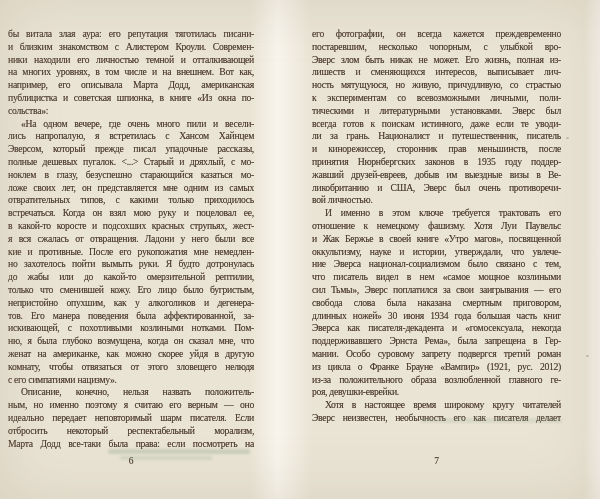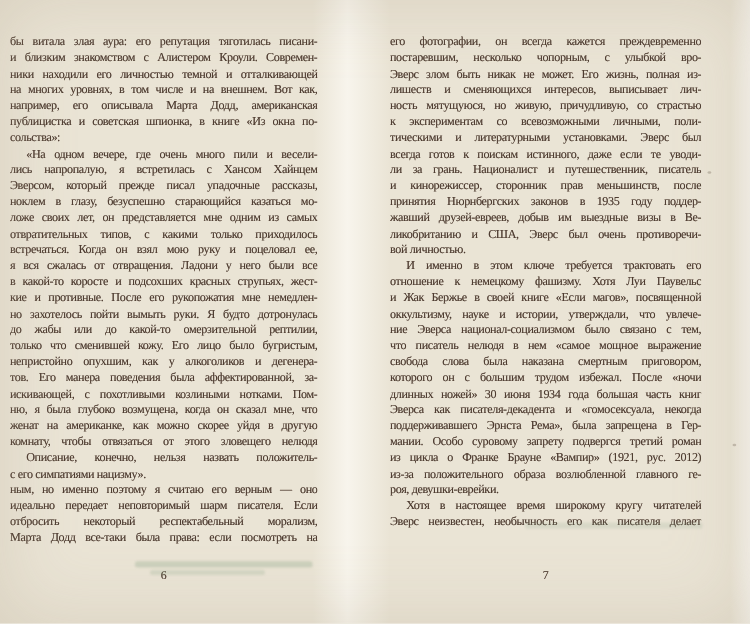--- a/index.html
+++ b/index.html
@@ -73,38 +73,39 @@
       <div class="line">бы витала злая аура: его репутация тяготилась писани-</div>
       <div class="line">и близким знакомством с Алистером Кроули. Современ-</div>
       <div class="line">ники находили его личностью темной и отталкивающей</div>
       <div class="line">на многих уровнях, в том числе и на внешнем. Вот как,</div>
       <div class="line">например, его описывала Марта Додд, американская</div>
       <div class="line">публицистка и советская шпионка, в книге «Из окна по-</div>
       <div class="line end">сольства»:</div>
       <div class="line indent">«На одном вечере, где очень много пили и весели-</div>
       <div class="line">лись напропалую, я встретилась с Хансом Хайнцем</div>
       <div class="line">Эверсом, который прежде писал упадочные рассказы,</div>
+      <div class="line">полные дешевых пугалок. &lt;...&gt; Старый и дряхлый, с мо-</div>
       <div class="line">ноклем в глазу, безуспешно старающийся казаться мо-</div>
       <div class="line">ложе своих лет, он представляется мне одним из самых</div>
       <div class="line">отвратительных типов, с какими только приходилось</div>
       <div class="line">встречаться. Когда он взял мою руку и поцеловал ее,</div>
+      <div class="line">в какой-то коросте и подсохших красных струпьях, жест-</div>
       <div class="line">я вся сжалась от отвращения. Ладони у него были все</div>
-      <div class="line">в какой-то коросте и подсохших красных струпьях, жест-</div>
       <div class="line">кие и противные. После его рукопожатия мне немедлен-</div>
       <div class="line">но захотелось пойти вымыть руки. Я будто дотронулась</div>
       <div class="line">до жабы или до какой-то омерзительной рептилии,</div>
       <div class="line">только что сменившей кожу. Его лицо было бугристым,</div>
       <div class="line">непристойно опухшим, как у алкоголиков и дегенера-</div>
       <div class="line">тов. Его манера поведения была аффектированной, за-</div>
       <div class="line">искивающей, с похотливыми козлиными нотками. Пом-</div>
       <div class="line">ню, я была глубоко возмущена, когда он сказал мне, что</div>
       <div class="line">женат на американке, как можно скорее уйдя в другую</div>
       <div class="line">комнату, чтобы отвязаться от этого зловещего нелюдя</div>
+      <div class="line end">с его симпатиями нацизму».</div>
       <div class="line indent">Описание, конечно, нельзя назвать положитель-</div>
-      <div class="line end">с его симпатиями нацизму».</div>
       <div class="line">ным, но именно поэтому я считаю его верным — оно</div>
       <div class="line">идеально передает неповторимый шарм писателя. Если</div>
       <div class="line">отбросить некоторый респектабельный морализм,</div>
       <div class="line">Марта Додд все-таки была права: если посмотреть на</div>
     </div>
   <div class="folio left">6</div>
 
   <div class="text-block right">
       <div class="line">его фотографии, он всегда кажется преждевременно</div>
       <div class="line">постаревшим, несколько чопорным, с улыбкой вро-</div>
@@ -115,26 +116,26 @@
       <div class="line">тическими и литературными установками. Эверс был</div>
       <div class="line">всегда готов к поискам истинного, даже если те уводи-</div>
       <div class="line">ли за грань. Националист и путешественник, писатель</div>
       <div class="line">и кинорежиссер, сторонник прав меньшинств, после</div>
       <div class="line">принятия Нюрнбергских законов в 1935 году поддер-</div>
       <div class="line">жавший друзей-евреев, добыв им выездные визы в Ве-</div>
       <div class="line">ликобританию и США, Эверс был очень противоречи-</div>
       <div class="line end">вой личностью.</div>
       <div class="line indent">И именно в этом ключе требуется трактовать его</div>
       <div class="line">отношение к немецкому фашизму. Хотя Луи Паувельс</div>
-      <div class="line">и Жак Бержье в своей книге «Если магов», посвященной</div>
+      <div class="line">и Жак Бержье в своей книге «Утро магов», посвященной</div>
       <div class="line">оккультизму, науке и истории, утверждали, что увлече-</div>
       <div class="line">ние Эверса национал-социализмом было связано с тем,</div>
-      <div class="line">что писатель нелюдя в нем «самое мощное выражение</div>
+      <div class="line">что писатель видел в нем «самое мощное козлиными</div>
+      <div class="line">сил Тьмы», Эверс поплатился за свои заигрывания — его</div>
       <div class="line">свобода слова была наказана смертным приговором,</div>
-      <div class="line">которого он с большим трудом избежал. После «ночи</div>
       <div class="line">длинных ножей» 30 июня 1934 года большая часть книг</div>
       <div class="line">Эверса как писателя-декадента и «гомосексуала, некогда</div>
       <div class="line">поддерживавшего Эрнста Рема», была запрещена в Гер-</div>
       <div class="line">мании. Особо суровому запрету подвергся третий роман</div>
       <div class="line">из цикла о Франке Брауне «Вампир» (1921, рус. 2012)</div>
       <div class="line">из-за положительного образа возлюбленной главного ге-</div>
       <div class="line end">роя, девушки-еврейки.</div>
       <div class="line indent">Хотя в настоящее время широкому кругу читателей</div>
       <div class="line">Эверс неизвестен, необычность его как писателя делает</div>
     </div>

